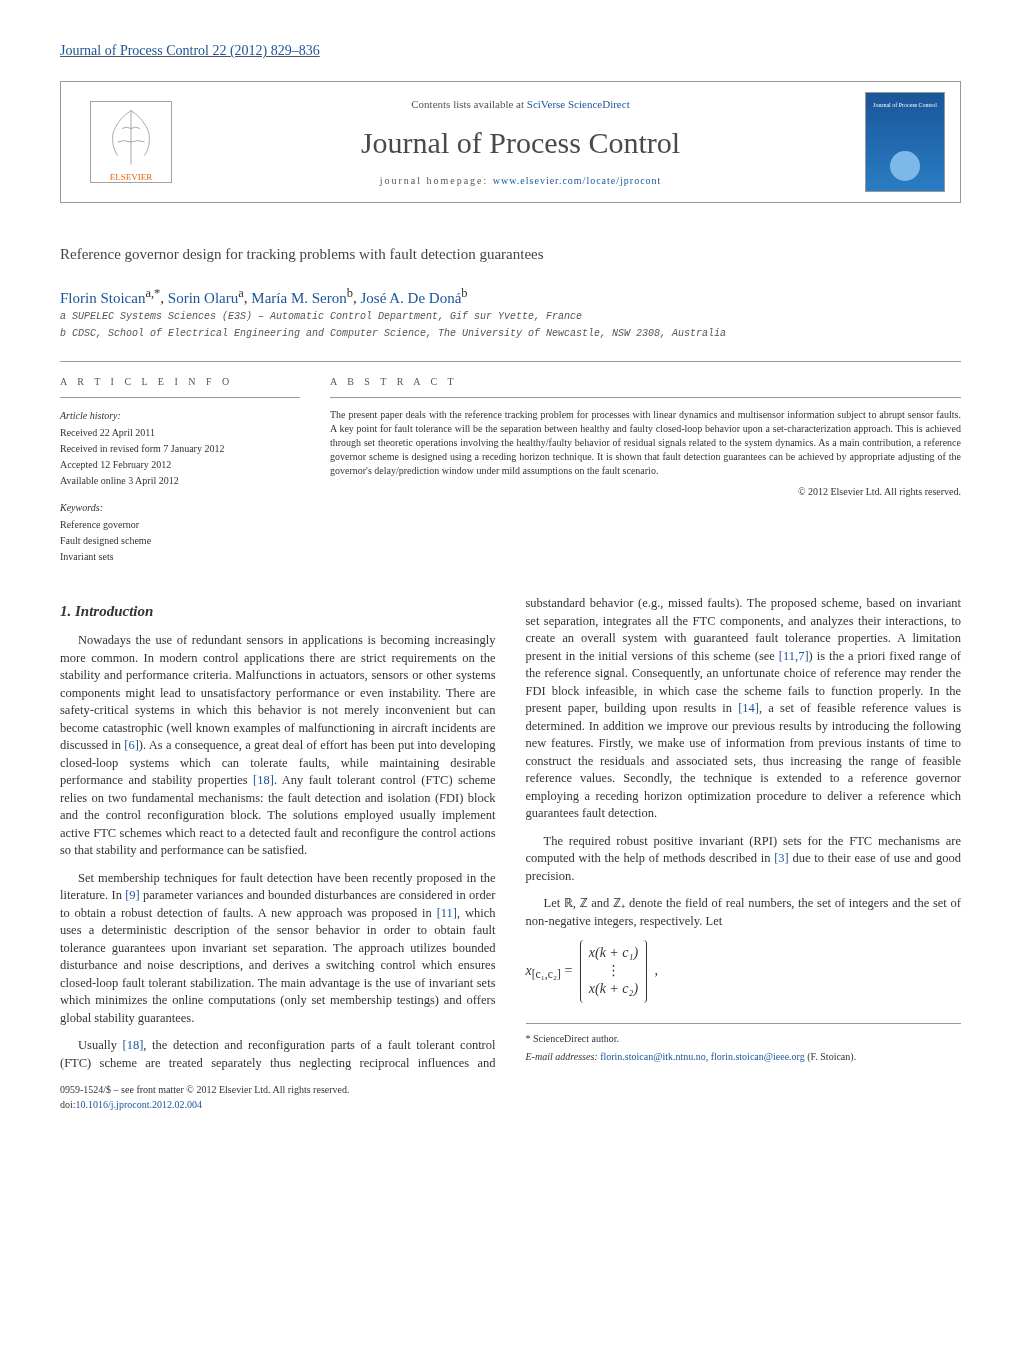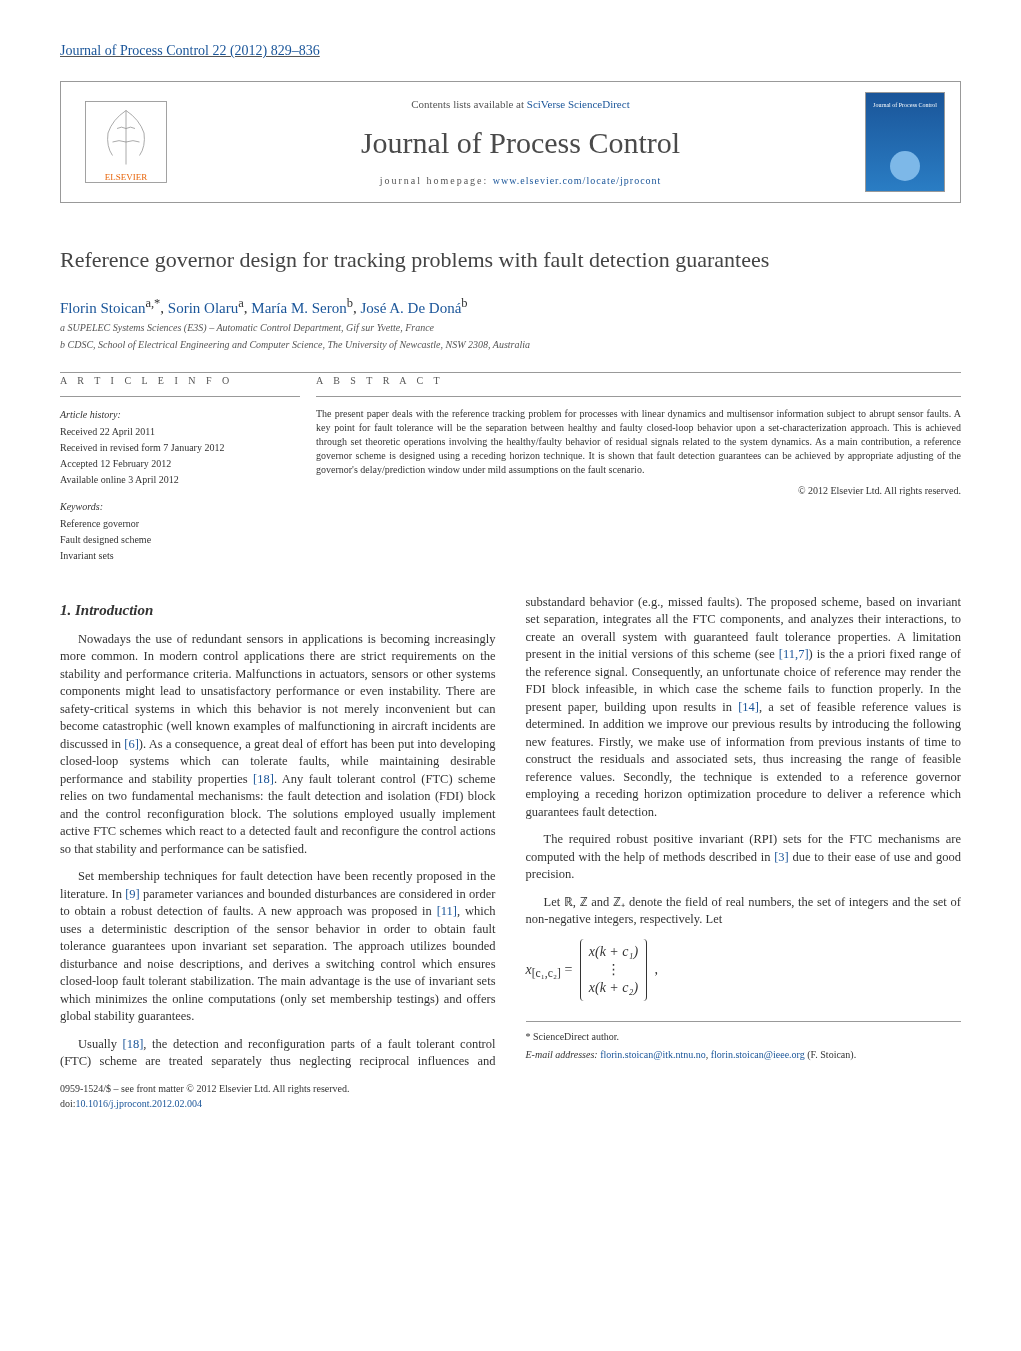--- a/index.html
+++ b/index.html
@@ -27,21 +27,21 @@
   display: flex;
   justify-content: space-between;
   align-items: center;
   margin-bottom: 40px;
 }
 .header-left {
   width: 100px;
   height: 100px;
   display: flex;
   align-items: center;
-  justify-content: center;
+  justify-content: flex-end;
 }
 .elsevier-logo {
   width: 90px;
   height: 90px;
 }
 .header-center {
   flex: 1;
   text-align: center;
 }
 .contents-line {
@@ -76,40 +76,41 @@
   bottom: 10px;
   left: 50%;
   transform: translateX(-50%);
   width: 30px;
   height: 30px;
   background: #7db8e8;
   border-radius: 50%;
 }
 .article-title {
   font-family: 'Times New Roman', serif;
-  font-size: 22px;
+  font-size: 15px;
   color: #444;
   font-weight: normal;
   margin-bottom: 18px;
 }
 .authors {
   font-size: 15px;
 }
 .authors a { color: #1a5599; text-decoration: none; }
 .affiliations {
   font-size: 10px;
   font-style: italic;
   color: #555;
   margin-bottom: 20px;
 }
-.affiliations div { margin-bottom: 2px; }
+.affiliations div { margin-bottom: 2px; font-family: Liberation Mono, monospace; }
 .info-abstract-row {
   display: flex;
-  gap: 16px;
+  gap: 30px;
   border-top: 1px solid #999;
+  padding-top: 12px;
   margin-bottom: 30px;
 }
 .article-info {
   width: 240px;
   font-size: 10px;
 }
 .article-info h4 {
   font-size: 10px;
   letter-spacing: 4px;
   font-weight: normal;

